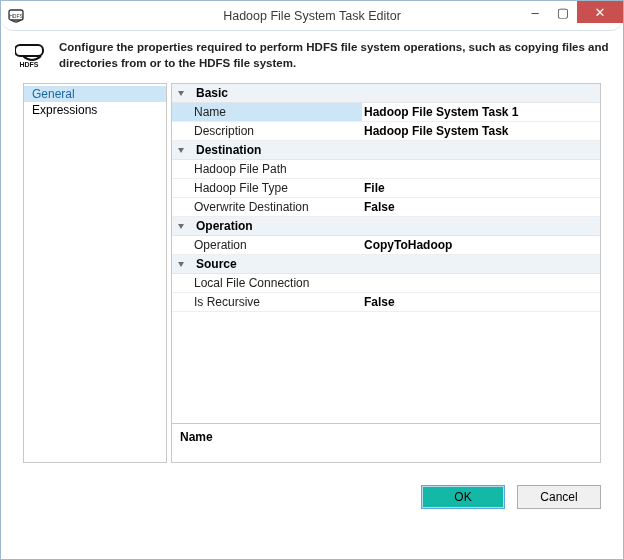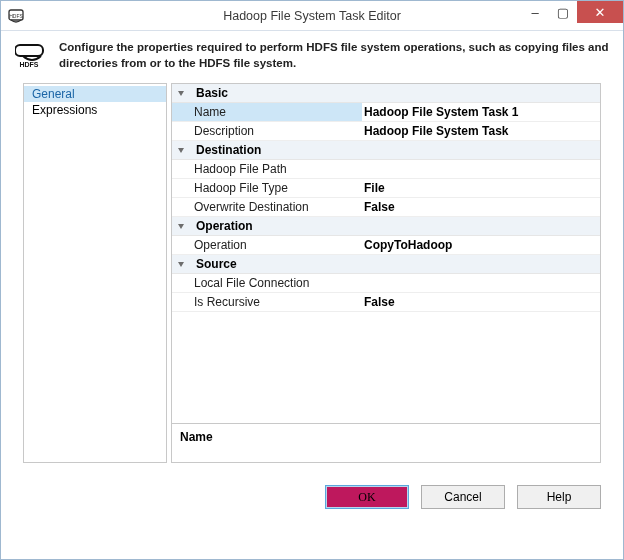--- a/index.html
+++ b/index.html
@@ -15,20 +15,21 @@
     border: 1px solid #9fb8d0;
   }
   
   .titlebar {
     height: 30px;
     background: #fff;
     border-bottom: 1px solid #d8e0ea;
     display: flex;
     align-items: center;
     position: relative;
+    border-radius: 13px;
   }
   .app-ico {
     width: 18px; height: 18px;
     margin: 0 6px;
     display: inline-block;
   }
   .title-text {
     position: absolute;
     left: 0; right: 0;
     text-align: center;
@@ -162,22 +163,21 @@
     height: 24px;
     border: 1px solid #adadad;
     background: #f0f0f0;
     font-size: 12px;
     display: flex; align-items: center; justify-content: center;
     cursor: default;
   }
   .btn.default {
     border: 1px solid #5ca7dc;
     box-shadow: 0 0 0 1px #b5d7ef inset;
-    background: #be185d;
-    font-family: Liberation Serif, serif;
+    background: #14b8a6;
   }
 </style>
 </head>
 <body>
 
 <div class="titlebar">
   <span class="app-ico">
     <svg viewBox="0 0 18 18" width="18" height="18">
       <rect x="2" y="3" width="14" height="10" rx="2" fill="none" stroke="#333" stroke-width="1.3"></rect>
       <path d="M4 13 Q9 17 14 13" fill="none" stroke="#333" stroke-width="1.3"></path>
@@ -268,14 +268,13 @@
 
     <div class="helpbox">
       <div class="ht">Name</div>
     </div>
   </div>
 </div>
 
 <div class="btn-row">
   <div class="btn default">OK</div>
   <div class="btn">Cancel</div>
-  <div class="btn">Help</div>
 </div>
 
 </body></html>

